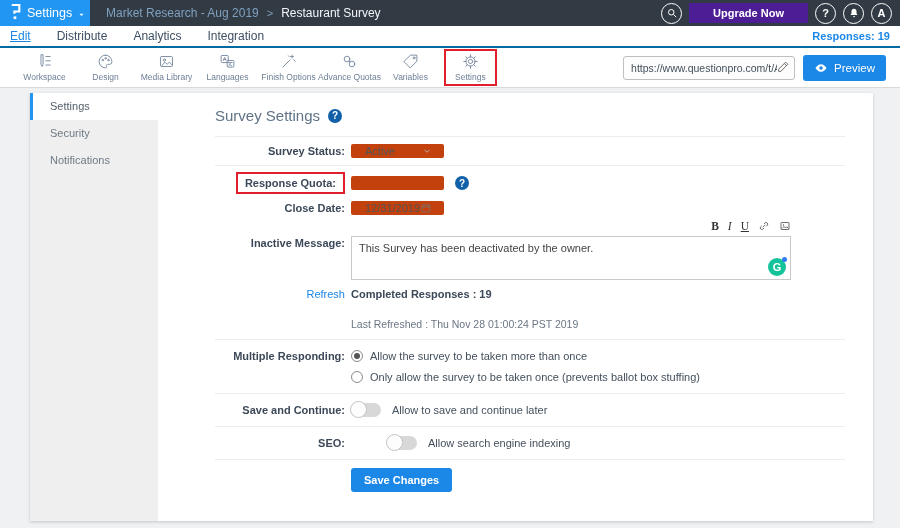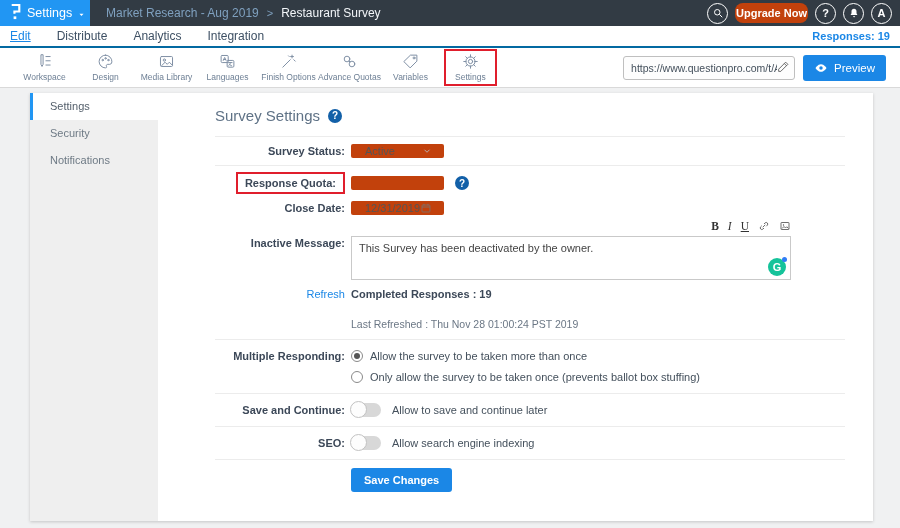--- a/index.html
+++ b/index.html
@@ -10,21 +10,21 @@
   .topbar{height:26px;background:#323b44;display:flex;align-items:center;}
   .brand{width:90px;height:26px;background:#2196f3;display:flex;align-items:center;gap:5px;padding-left:9px;cursor:pointer;}
   .brand-label{color:#fff;font-size:12.5px;}
   .breadcrumb{margin-left:16px;font-size:12px;display:flex;align-items:center;gap:8px;}
   .crumb-parent{color:#7fa0bf;}
   .crumb-sep{color:#7fa0bf;font-size:11px;}
   .crumb-current{color:#f3f6f9;}
   .top-right{margin-left:auto;display:flex;align-items:center;gap:7px;padding-right:8px;}
   .circle-btn{width:21px;height:21px;border:1.3px solid #fff;border-radius:50%;color:#fff;
     display:flex;align-items:center;justify-content:center;font-size:11px;font-weight:bold;cursor:pointer;}
-  .upgrade{background:#c2410c;color:#fff;font-size:11px;font-weight:bold;padding:4px 1px;border-radius:8px;border:0;cursor:pointer;}
+  .upgrade{background:#4c1d95;color:#fff;font-size:11px;font-weight:bold;padding:4px 24px;border-radius:0;border:0;cursor:pointer;}
 
   
   .menubar{height:22px;background:#fff;border-bottom:2px solid #0369a1;display:flex;align-items:center;padding:0 10px;}
   .menu-item{font-size:12px;color:#3d4f63;padding:0 13px;cursor:pointer;}
   .menu-item:first-child{padding-left:0;}
   .menu-item.active{color:#1b87e6;text-decoration:underline;}
   .responses{margin-left:auto;color:#1b87e6;font-size:11px;font-weight:bold;}
 
   
   .toolbar{height:40px;background:#fff;border-bottom:1px solid #d9d9d9;display:flex;align-items:center;padding:0 14px;}
@@ -335,21 +335,21 @@
             <span class="toggle">
                 <span class="knob"></span>
               </span>
             <span class="toggle-text">Allow to save and continue later</span>
           </div>
         </div>
       </div>
 
 
       <div class="sect">
-        <div class="frow" style="padding:9px 0;">
+        <div class="frow" style="padding:9px 0;gap:36px;">
           <span class="flabel">SEO:</span>
           <div class="fctrl">
             <span class="toggle">
                 <span class="knob"></span>
               </span>
             <span class="toggle-text">Allow search engine indexing</span>
           </div>
         </div>
       </div>
 

